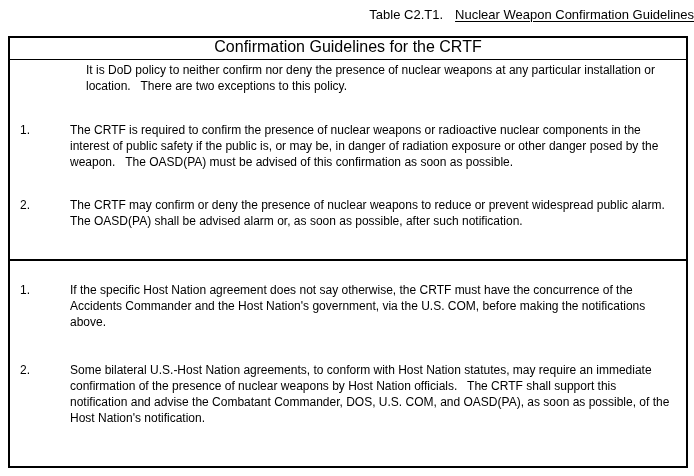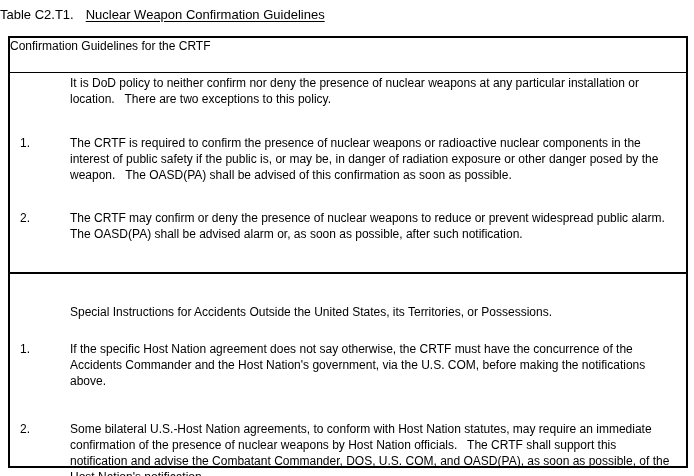--- a/index.html
+++ b/index.html
@@ -8,50 +8,51 @@
     background: #ffffff;
     color: #000000;
     font-family: "Liberation Sans", sans-serif;
     overflow: hidden;
     position: relative;
   }
   .caption {
     position: absolute;
     top: 7px; left: 0;
     width: 100%;
-    text-align: left;
+    text-align: right;
     font-size: 13px;
     line-height: 16px;
     white-space: nowrap;
   }
   .caption .prefix { margin-right: 12px; }
   .caption .utext { text-decoration: underline; text-underline-offset: 2px; }
 
   .gtable {
     position: absolute;
     left: 8px; top: 36px;
     width: 680px; height: 432px;
     border: 2px solid #000000;
     background: #ffffff;
   }
   .thead {
-    height: 35px;
+    height: 22px;
     line-height: 17px;
     border-bottom: 1px solid #000000;
-    font-size: 12px;
+    text-align: center;
+    font-size: 16px;
   }
   .section { font-size: 12px; line-height: 16px; }
   .sec1 { height: 199px; border-bottom: 2px solid #000000; }
   .sec2 { height: 211px; }
 
   .row { display: flex; align-items: flex-start; }
   .num { flex: 0 0 60px; padding-left: 10px; }
   .txt { flex: 1 1 auto; padding-right: 12px; white-space: pre-wrap; }
 
-  .sec1 .r-intro  { margin-top: 2px;  }
+  .sec1 .r-intro  { margin-top: 2px; padding-left: 16px;  }
   .sec1 .r-item1  { margin-top: 28px; }
   .sec1 .r-item2  { margin-top: 27px; }
   .sec2 .r-intro  { margin-top: 30px; }
   .sec2 .r-item1  { margin-top: 21px; }
   .sec2 .r-item2  { margin-top: 32px; }
 </style>
 </head>
 <body>
 
 <div class="caption">
@@ -62,33 +63,29 @@
 
   <div class="thead">Confirmation Guidelines for the CRTF</div>
 
   <div class="section sec1">
     <div class="row r-intro">
       <div class="num"></div>
       <div class="txt">It is DoD policy to neither confirm nor deny the presence of nuclear weapons at any particular installation or location.   There are two exceptions to this policy.</div>
     </div>
     <div class="row r-item1">
       <div class="num">1.</div>
-      <div class="txt">The CRTF is required to confirm the presence of nuclear weapons or radioactive nuclear components in the interest of public safety if the public is, or may be, in danger of radiation exposure or other danger posed by the weapon.   The OASD(PA) shall be advised of this confirmation as soon as possible.</div>
+      <div class="txt">The CRTF is required to confirm the presence of nuclear weapons or radioactive nuclear components in the interest of public safety if the public is, or may be, in danger of radiation exposure or other danger posed by the weapon.   The OASD(PA) must be advised of this confirmation as soon as possible.</div>
     </div>
     <div class="row r-item2">
       <div class="num">2.</div>
       <div class="txt">The CRTF may confirm or deny the presence of nuclear weapons to reduce or prevent widespread public alarm.   The OASD(PA) shall be advised alarm or, as soon as possible, after such notification.</div>
     </div>
   </div>
 
   <div class="section sec2">
-    <div class="row r-intro">
-      <div class="num"></div>
-      <div class="txt">Special Instructions for Accidents Outside the United States, its Territories, or Possessions.</div>
-    </div>
     <div class="row r-item1">
       <div class="num">1.</div>
       <div class="txt">If the specific Host Nation agreement does not say otherwise, the CRTF must have the concurrence of the Accidents Commander and the Host Nation's government, via the U.S. COM, before making the notifications above.</div>
     </div>
     <div class="row r-item2">
       <div class="num">2.</div>
       <div class="txt">Some bilateral U.S.-Host Nation agreements, to conform with Host Nation statutes, may require an immediate confirmation of the presence of nuclear weapons by Host Nation officials.   The CRTF shall support this notification and advise the Combatant Commander, DOS, U.S. COM, and OASD(PA), as soon as possible, of the Host Nation's notification.</div>
     </div>
   </div>
 

